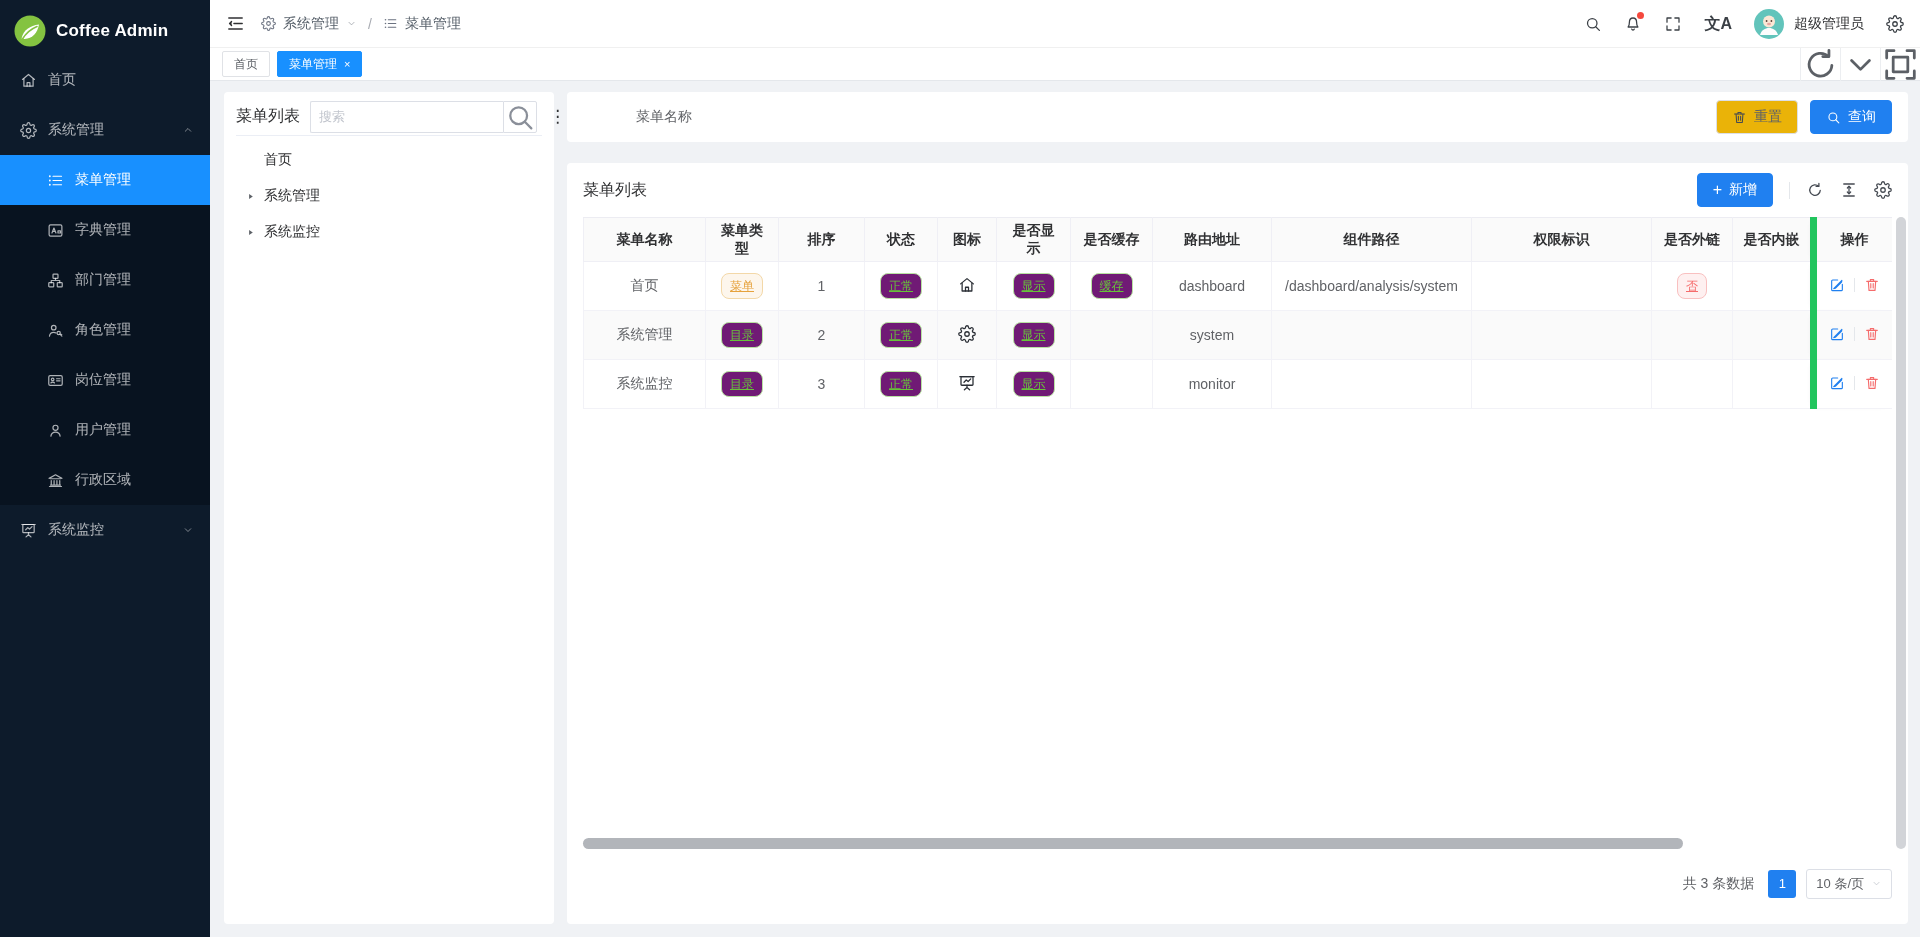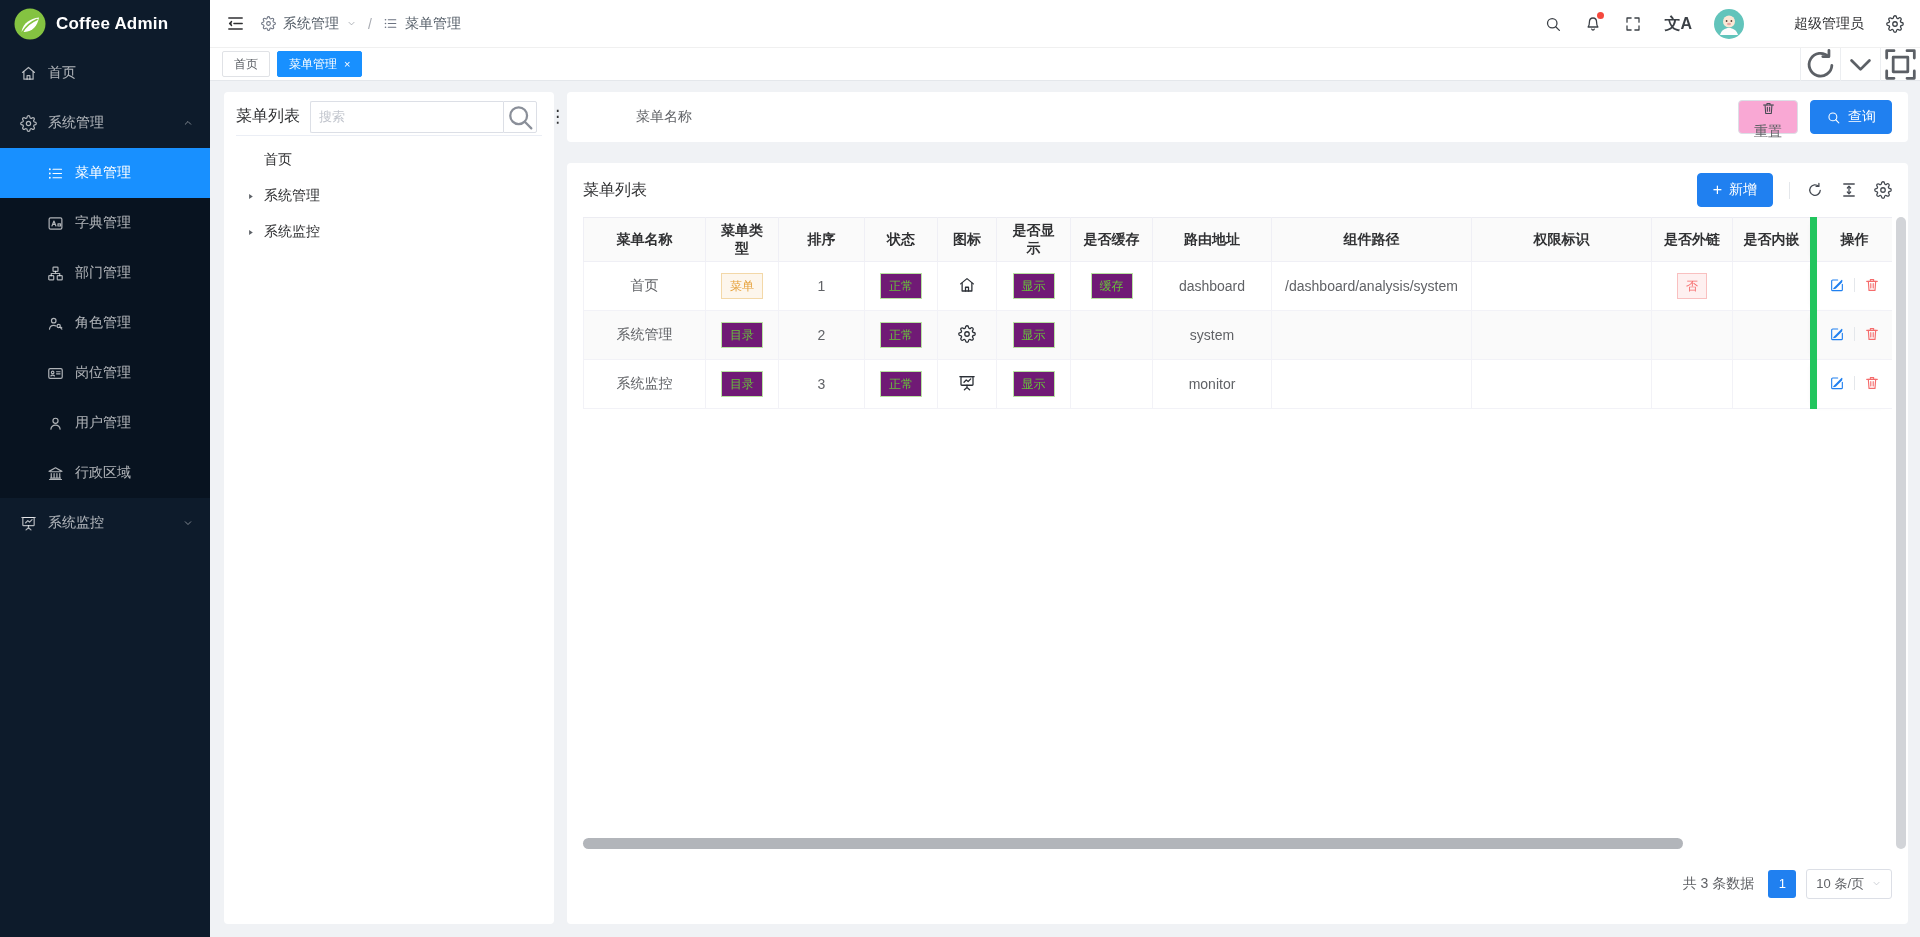--- a/index.html
+++ b/index.html
@@ -10,41 +10,41 @@
     font-family:"Liberation Sans","DejaVu Sans",sans-serif;
     background:#f0f2f5;
     font-size:14px; color:#303133;
   }
   .icon { display:inline-flex; align-items:center; justify-content:center; line-height:1; }
   .icon svg { display:block; width:var(--sz,16px); height:var(--sz,16px); }
   .ticon { display:inline-flex; align-items:center; justify-content:center; line-height:1; font-size:var(--sz,16px); }
 
   
   .sidebar { width:210px; flex-shrink:0; background:#0d1b2b; color:rgba(255,255,255,.68); display:flex; flex-direction:column; }
-  .logo-row { height:48px; display:flex; align-items:center; gap:10px; padding:0 14px; flex-shrink:0; }
+  .logo-row { height:48px; display:flex; align-items:center; gap:10px; padding:0 14px; flex-shrink:0;margin-top:7px; }
   .logo-title { color:#fff; font-weight:bold; font-size:17px; letter-spacing:.2px; }
   .menu { flex:1; overflow:hidden; }
   .menu-item { height:50px; display:flex; align-items:center; gap:11px; padding:0 16px 0 20px; font-size:14px; cursor:pointer; }
   .menu-item .chev { margin-left:auto; color:rgba(255,255,255,.55); }
   .submenu { background:#081320; }
   .submenu .menu-item { padding-left:47px; }
   .menu-item.active { background:#1890ff; color:#fff; }
   .menu-item.active .icon { color:#fff; }
 
   
   .main { flex:1; min-width:0; display:flex; flex-direction:column; }
 
   .topbar { height:48px; background:#fff; display:flex; align-items:center; padding:0 16px 0 16px; gap:16px; border-bottom:1px solid #f0f0f0; flex-shrink:0; }
   .crumb { display:flex; align-items:center; gap:7px; color:#57606a; font-size:14px; }
   .crumb-sep { color:#a8abb2; margin:0 4px; }
   .topbar-right { margin-left:auto; display:flex; align-items:center; gap:22px; color:#3b4046; }
   .bell-wrap { position:relative; }
   .bell-dot { position:absolute; top:-3px; right:-2px; width:7px; height:7px; border-radius:50%; background:#f5483d; }
   .user-box { display:flex; align-items:center; gap:10px; }
-  .user-name { font-size:14px; color:#303133;margin-left:40px; }
+  .user-name { font-size:14px; color:#303133; }
 
   .tabbar { height:33px; background:#fff; border-bottom:1px solid #e4e7eb; display:flex; align-items:center; padding-left:12px; flex-shrink:0; }
   .tab { height:26px; padding:0 11px; font-size:12px; border:1px solid #e0e2e6; color:#5c6066; display:inline-flex; align-items:center; gap:7px; margin-right:7px; background:#fff; border-radius:2px; cursor:pointer; }
   .tab.active { background:#1890ff; border-color:#1890ff; color:#fff; }
   .tab .tab-close { font-size:11px; }
   .tab-controls { margin-left:auto; display:flex; height:33px; }
   .tab-ctrl { width:40px; height:33px; border-left:1px solid #eceef1; display:flex; align-items:center; justify-content:center; color:#5c6066; cursor:pointer; }
 
   .content { flex:1; min-height:0; display:flex; padding:11px 12px 13px 14px; gap:13px; }
 
@@ -62,38 +62,38 @@
   .tree-caret { width:12px; color:#5c6066; display:inline-flex; }
 
   
   .right-col { flex:1; min-width:0; display:flex; flex-direction:column; }
   .filter-card { background:#fff; border-radius:4px; height:50px; flex-shrink:0; display:flex; align-items:center; padding:0 16px 0 16px; margin-bottom:21px; }
   .filter-label { color:#606266; margin-left:53px; margin-right:12px; flex-shrink:0; }
   .filter-input { width:320px; height:36px; border:1px solid #dcdfe6; border-radius:4px; padding:0 12px; font-size:14px; outline:none; color:#303133; font-family:inherit; }
   .filter-input::placeholder { color:#c0c4cc; }
   .filter-actions { margin-left:auto; display:flex; gap:12px; }
   .btn { height:34px; border-radius:4px; font-size:14px; display:inline-flex; align-items:center; gap:7px; padding:0 15px; cursor:pointer; border:1px solid transparent; font-family:inherit; }
-  .btn-plain { background:#f9a8d4; border-color:#dcdfe6; color:#606266;flex-direction:column; }
+  .btn-plain { background:#eab308; border-color:#dcdfe6; color:#606266; }
   .btn-primary { background:#2080f0; border-color:#2080f0; color:#fff; }
 
   .table-card { background:#fff; border-radius:4px; flex:1; min-height:0; display:flex; flex-direction:column; padding:0 16px; position:relative; }
   .card-head { height:54px; display:flex; align-items:center; flex-shrink:0; }
   .card-title { font-size:16px; color:#303133; }
   .card-tools { margin-left:auto; display:flex; align-items:center; gap:16px; color:#454a52; }
   .tool-divider { width:1px; height:17px; background:#e4e7eb; }
   .tool-icon { cursor:pointer; }
 
   .table-viewport { height:620px; overflow:hidden; }
   table { width:100%; border-collapse:collapse; table-layout:fixed; font-size:14px; }
   thead th { height:44px; background:#fafafa; color:#303133; font-weight:bold; text-align:center; border:1px solid #efeff5; border-top:1px solid #ececf2; padding:0 10px; }
   tbody td { height:49px; color:#606266; text-align:center; border:1px solid #f2f2f7; padding:0 10px; background:#fff; }
   tr.striped td { background:#fafafa; }
   th.al, td.al { text-align:center; }
   th.op-col, td.op-col { border-left:7px solid #22c55e; box-shadow:-5px 0 6px -4px rgba(0,0,0,.12); }
-  .tag { display:inline-flex; align-items:center; height:26px; padding:0 8px; font-size:12px; border-radius:0; border:1px solid; line-height:1; }
+  .tag { display:inline-flex; align-items:center; height:26px; padding:0 8px; font-size:12px; border-radius:8px; border:1px solid; line-height:1;text-decoration:underline; }
   .tag-success { color:#67c23a; background:#701a75; border-color:#b8e2a2; }
   .tag-warning { color:#e6a23c; background:#fdf6ec; border-color:#f3d8a8; }
   .tag-danger  { color:#f56c6c; background:#fef0f0; border-color:#f9c0c0; }
   .cell-icon { color:#2b2f36; }
   .actions { display:inline-flex; align-items:center; gap:9px; }
   .act-divider { width:1px; height:14px; background:#e4e7eb; }
   .act-edit { color:#2080f0; cursor:pointer; }
   .act-delete { color:#f56c6c; cursor:pointer; }
 
   .h-scroll { height:12px; margin-top:0; flex-shrink:0; display:flex; align-items:center; }

